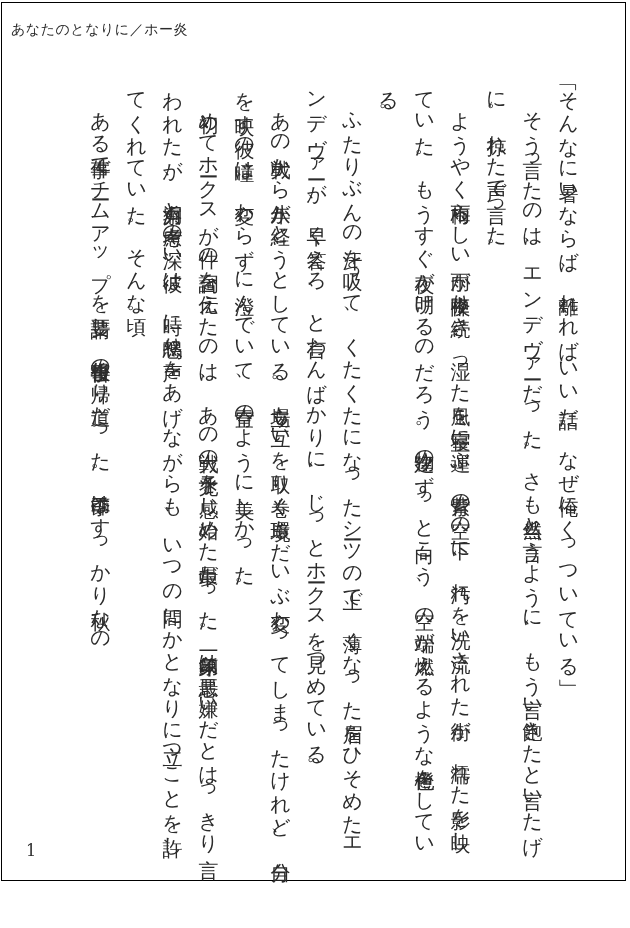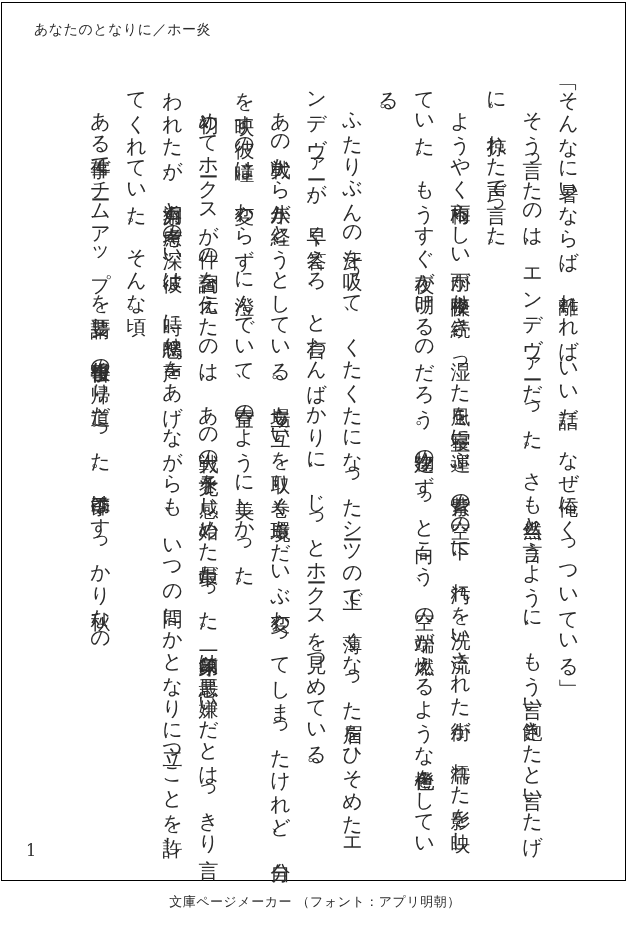--- a/index.html
+++ b/index.html
@@ -23,21 +23,21 @@
     left: 1px;
     top: 2px;
     width: 625px;
     height: 879px;
     border: 1px solid #000000;
     background: #ffffff;
     box-sizing: border-box;
   }
   .header-title {
     position: absolute;
-    left: 32px;
+    left: 9px;
     top: 18px;
     font-size: 14px;
     letter-spacing: 0.5px;
     white-space: nowrap;
   }
   .body-text {
     position: absolute;
     top: 75px;
     right: 38px;
     height: 781px;
@@ -87,15 +87,14 @@
         <p class="indent">ふたりぶんの汗を吸って、くたくたになったシーツの上で、薄くなった眉をひそめたエンデヴァーが、早く答えろ、と言わんばかりに、じっとホークスを見つめている。</p>
         <p class="indent">あの大戦から八年が経とうとしている。立場も互いを取り巻く環境もだいぶ変わってしまったけれど、自分を映す彼の瞳は、変わらずに澄んでいて、青空のように美しかった。</p>
         <p class="indent">初めてホークスが件の台詞を伝えたのは、あの大戦の予兆を感じ始めた最中だった。第一印象は最悪。嫌いだとはっきり言われたが、洞察力と考慮の深い彼は、時に怒鳴り声をあげながらも、いつの間にかとなりに立つことを許してくれていた。そんな頃。</p>
         <p class="indent">ある事件でチームアップを要請し、事後報告の帰り道だった。季節はすっかり秋なの</p>
       </div>
 
     <div class="page-number">1</div>
 
   </div>
 
-  <div class="footer-caption">文庫ページメーカー （フォント：アプリ明朝）</div>
 
 </div>
 
 </body></html>

